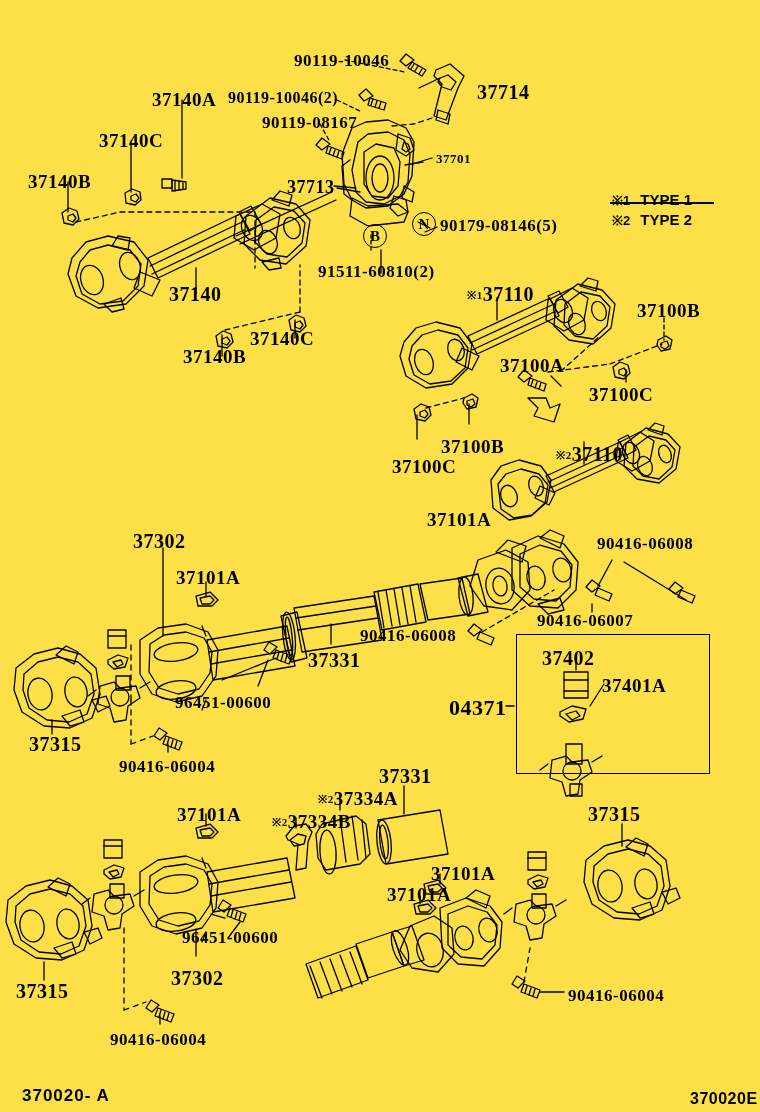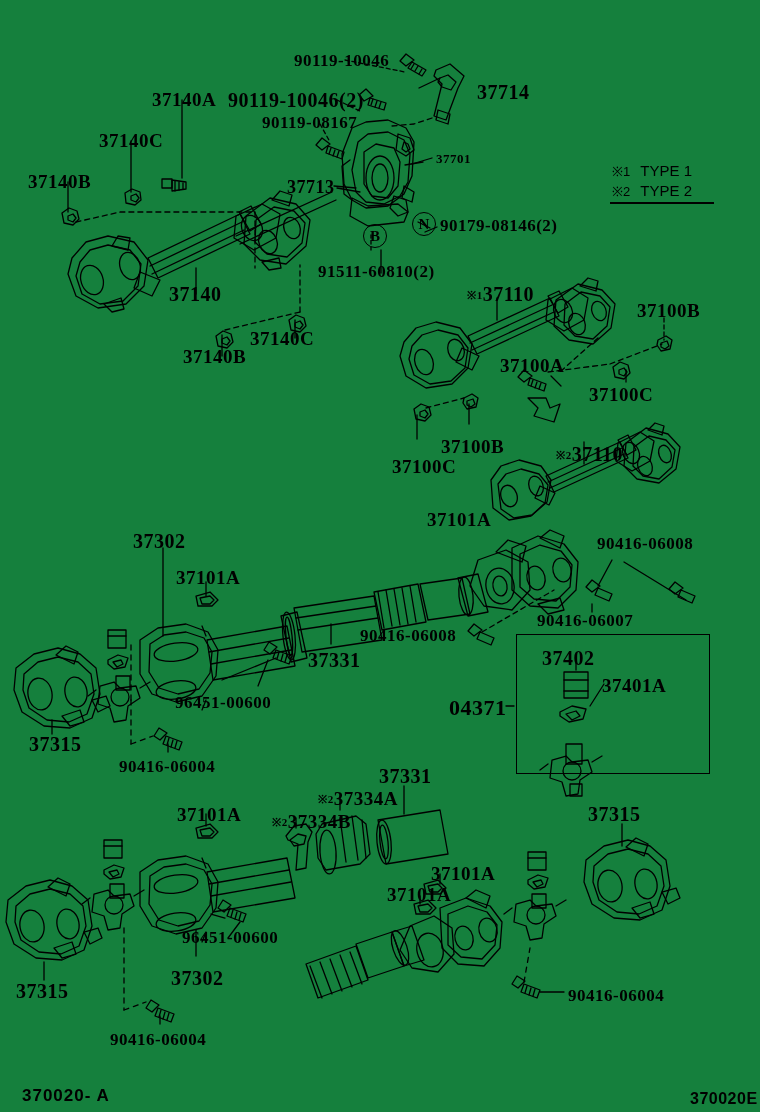--- a/index.html
+++ b/index.html
@@ -1,23 +1,23 @@
 <!DOCTYPE html>
 <html><head>
 <meta charset="utf-8">
 <style>
   html,body{margin:0;padding:0;background:#ffffff;}
   body{font-family:"Liberation Serif",serif;}
-  #page{position:relative;width:760px;height:1112px;background:#15803d;overflow:hidden;}
+  #page{position:relative;width:760px;height:1112px;background:#fde047;overflow:hidden;}
   svg.art{position:absolute;left:0;top:0;width:760px;height:1112px;pointer-events:none;}
   .lbl{position:absolute;font-family:"Liberation Serif",serif;font-weight:bold;
        color:#000;white-space:nowrap;letter-spacing:0.5px;line-height:1;}
   .foot{position:absolute;font-family:"Liberation Sans",sans-serif;font-weight:bold;color:#000;}
   .mark{font-size:11px;font-weight:bold;vertical-align:2px;}
-  .legend{position:absolute;font-family:"Liberation Sans",sans-serif;font-weight:normal;font-size:15px;color:#000;white-space:nowrap;}
+  .legend{position:absolute;font-family:"Liberation Sans",sans-serif;font-weight:bold;font-size:15px;color:#000;white-space:nowrap;margin-top:29px;}
   .legend .ast{font-size:13px;}
   .legendrule{position:absolute;background:#000;height:2px;}
   .circmark{position:absolute;width:22px;height:22px;border:1.6px solid #000;border-radius:50%;
             font-family:"Liberation Serif",serif;font-weight:bold;font-size:15px;
             display:flex;align-items:center;justify-content:center;color:#000;}
   .insetbox{position:absolute;border:1.6px solid #000;background:transparent;}
 </style>
 </head>
 <body>
 
@@ -387,27 +387,27 @@
       <ellipse cx="572" cy="771" rx="9" ry="9"></ellipse>
       <path d="M548,764 l-8,6 M592,762 l10,-6"></path>
       <path d="M570,784 l12,0 0,12 -12,0z"></path>
     </g>
   </svg>
 
   <div id="labels">
       <div class="lbl" style="left: 294px; top: 52px; font-size: 17px;"><span>90119-10046</span></div>
       <div class="lbl" style="left: 477px; top: 82px; font-size: 20px;"><span>37714</span></div>
       <div class="lbl" style="left: 152px; top: 90px; font-size: 19px;"><span>37140A</span></div>
-      <div class="lbl" style="left: 228px; top: 90px; font-size: 20px;"><span>90119-10046(2)</span></div>
+      <div class="lbl" style="left: 228px; top: 90px; font-size: 16px;"><span>90119-10046(2)</span></div>
       <div class="lbl" style="left: 262px; top: 114px; font-size: 17px;"><span>90119-08167</span></div>
       <div class="lbl" style="left: 99px; top: 131px; font-size: 19px;"><span>37140C</span></div>
       <div class="lbl" style="left: 436px; top: 152px; font-size: 13px;"><span>37701</span></div>
       <div class="lbl" style="left: 28px; top: 172px; font-size: 19px;"><span>37140B</span></div>
       <div class="lbl" style="left: 287px; top: 178px; font-size: 18px;"><span>37713</span></div>
-      <div class="lbl" style="left: 440px; top: 217px; font-size: 17px;"><span>90179-08146(2)</span></div>
+      <div class="lbl" style="left: 440px; top: 217px; font-size: 17px;"><span>90179-08146(5)</span></div>
       <div class="lbl" style="left: 318px; top: 263px; font-size: 17px;"><span>91511-60810(2)</span></div>
       <div class="lbl" style="left: 169px; top: 284px; font-size: 20px;"><span>37140</span></div>
       <div class="lbl" style="left: 467px; top: 284px; font-size: 20px;"><span class="mark">※1</span><span>37110</span></div>
       <div class="lbl" style="left: 637px; top: 301px; font-size: 19px;"><span>37100B</span></div>
       <div class="lbl" style="left: 250px; top: 329px; font-size: 19px;"><span>37140C</span></div>
       <div class="lbl" style="left: 500px; top: 356px; font-size: 19px;"><span>37100A</span></div>
       <div class="lbl" style="left: 183px; top: 347px; font-size: 19px;"><span>37140B</span></div>
       <div class="lbl" style="left: 589px; top: 385px; font-size: 19px;"><span>37100C</span></div>
       <div class="lbl" style="left: 441px; top: 437px; font-size: 19px;"><span>37100B</span></div>
       <div class="lbl" style="left: 556px; top: 428px; font-size: 20px; margin-top: 16px;"><span class="mark">※2</span><span>37110</span></div>

